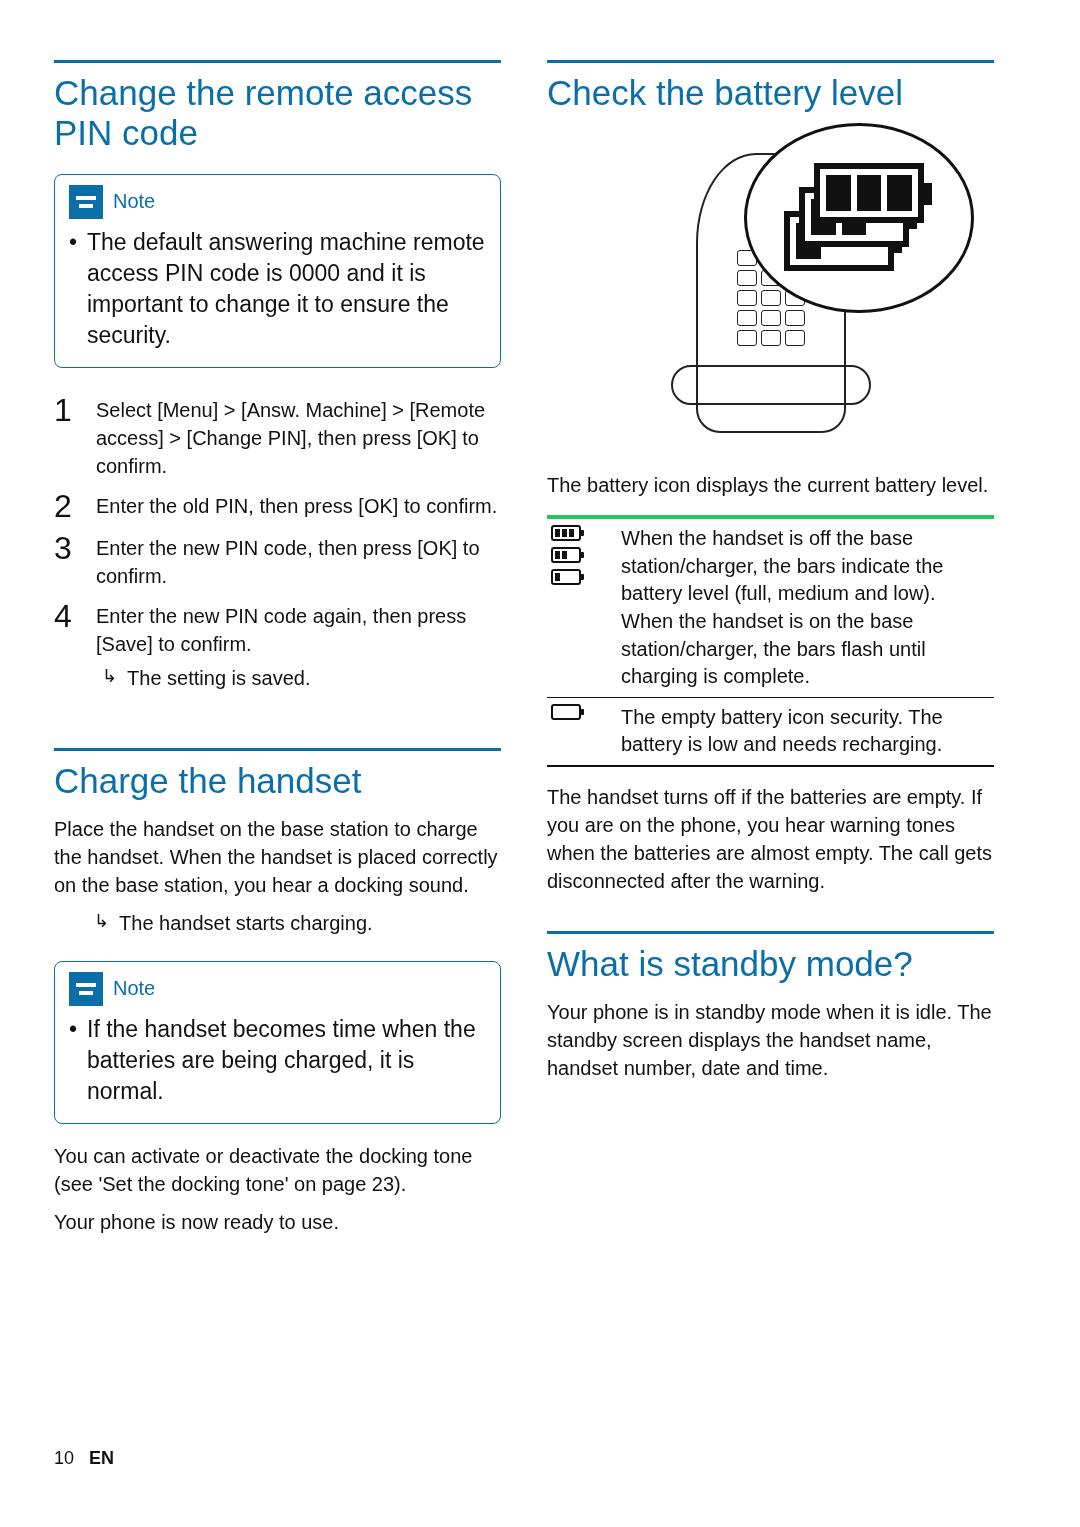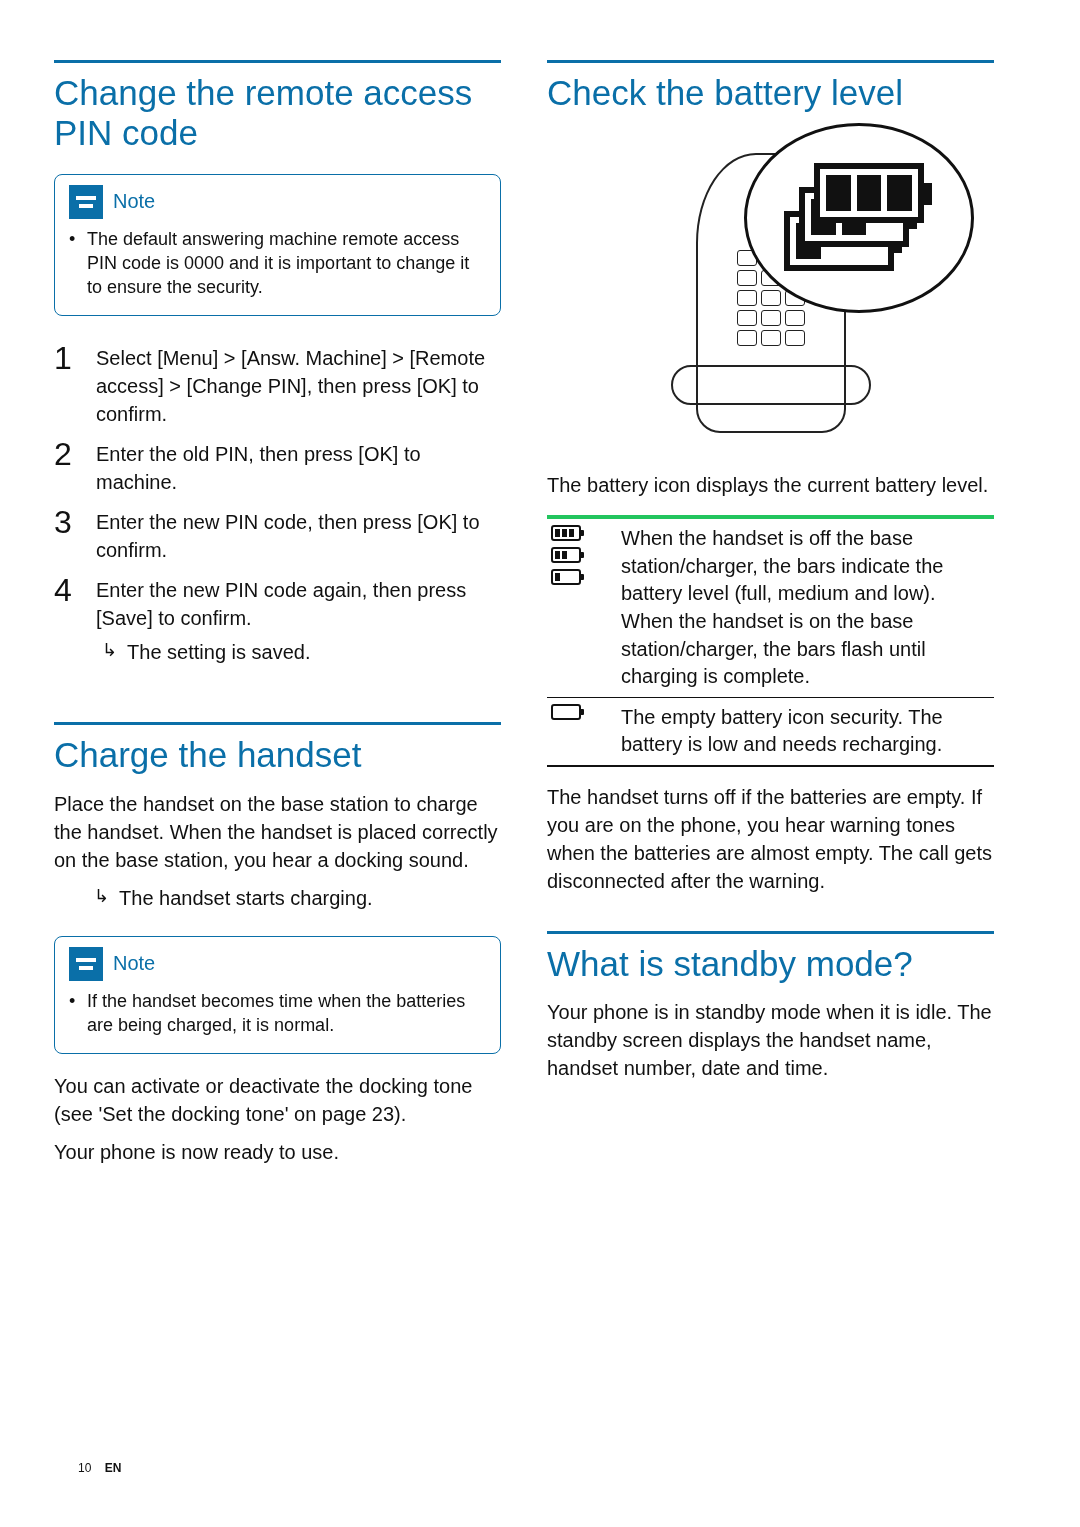--- a/index.html
+++ b/index.html
@@ -8,21 +8,21 @@
   .col { flex: 1 1 0; display: flex; flex-direction: column; }
   .rule-top { border-top: 3px solid #0a6fa8; margin-bottom: 10px; }
   h2.section { color: #0a6fa8; font-weight: 400; font-size: 35px; line-height: 1.15; margin-bottom: 14px; }
   .note-box { border: 1px solid #0a6fa8; border-radius: 8px; padding: 10px 14px 12px 14px; margin: 6px 0 18px 0; }
   .note-head { display: flex; align-items: center; gap: 10px; margin-bottom: 8px; }
   .note-icon { width: 34px; height: 34px; background: #0a6fa8; display: flex; flex-direction: column; justify-content: center; align-items: center; gap: 4px; padding: 6px; }
   .note-icon .bar { height: 4px; background: #fff; display:block; }
   .note-icon .bar.b1 { width: 20px; }
   .note-icon .bar.b2 { width: 14px; align-self: flex-start; margin-left:4px; }
   .note-title { color: #0a6fa8; font-size: 20px; }
-  .note-list { list-style: none; font-size: 18px; line-height: 1.35; }
+  .note-list { list-style: none; font-size: 23px; line-height: 1.35; }
   .note-list li { position: relative; padding-left: 18px; margin-bottom: 4px; }
   .note-list li::before { content: "•"; position: absolute; left: 0; top: 0; }
   ol.steps { list-style: none; counter-reset: none; font-size: 20px; line-height: 1.4; margin: 8px 0 20px 0; }
   ol.steps > li { display: flex; gap: 16px; margin-bottom: 10px; }
   ol.steps .num { font-size: 32px; font-weight: 300; width: 26px; flex-shrink: 0; line-height: 1.0; }
   ol.steps .body { flex: 1; padding-top: 2px; }
   .result { display: flex; gap: 10px; margin-top: 6px; padding-left: 6px; }
   .result .arrow { font-size: 18px; line-height: 1.4; }
   p.body { font-size: 20px; line-height: 1.4; margin-bottom: 10px; }
   .sub-result { display:flex; gap:10px; padding-left: 40px; font-size:20px; line-height:1.4; margin-bottom: 18px;}
@@ -46,21 +46,21 @@
   .batt.b3 .cell:nth-child(2),.batt.b3 .cell:nth-child(3){ background:transparent; }
   .tbl { width:100%; border-collapse: collapse; margin: 6px 0 16px 0; }
   .tbl td { vertical-align: top; padding: 6px 4px; font-size: 20px; line-height:1.38; }
   .tbl .iconcell { width: 70px; }
   .tbl .divider td { border-top: 1.5px solid #111; padding:0; height:0; }
   .tbl-top { border-top: 4px solid #22c55e; }
   .tbl-bot { border-bottom: 2px solid #111; }
   .small-batt { display:block; width:30px; height:16px; border:2.5px solid #111; border-radius:3px; position:relative; margin-bottom:6px; }
   .small-batt::after { content:""; position:absolute; right:-5px; top:3px; width:4px; height:6px; background:#111; border-radius:1px; }
   .small-batt .c { display:inline-block; width:5px; height:8px; background:#111; margin:1.5px 0 0 2px; vertical-align:top; }
-  .footer { position:absolute; bottom: 52px; left: 54px; font-size: 12px; margin-left: 24px; }
+  .footer { position:absolute; bottom: 58px; left: 54px; font-size: 18px; }
   .footer .pg { margin-right: 10px; }
   .b { font-weight: 600; }
   .spacer { height: 26px; }
 </style>
 </head>
 <body>
 
 <div class="page">
 
   <div class="col">
@@ -80,21 +80,21 @@
       </ul>
     </div>
 
     <ol class="steps">
       <li>
         <span class="num">1</span>
         <span class="body">Select [Menu] &gt; [Answ. Machine] &gt; [Remote access] &gt; [Change PIN], then press [OK] to confirm.</span>
       </li>
       <li>
         <span class="num">2</span>
-        <span class="body">Enter the old PIN, then press [OK] to machine.</span>
+        <span class="body">Enter the old PIN, then press [OK] to confirm.</span>
       </li>
       <li>
         <span class="num">3</span>
         <span class="body">Enter the new PIN code, then press [OK] to confirm.</span>
       </li>
       <li>
         <span class="num">4</span>
         <span class="body">
           <span>Enter the new PIN code again, then press [Save] to confirm.</span>
           <span class="result">

